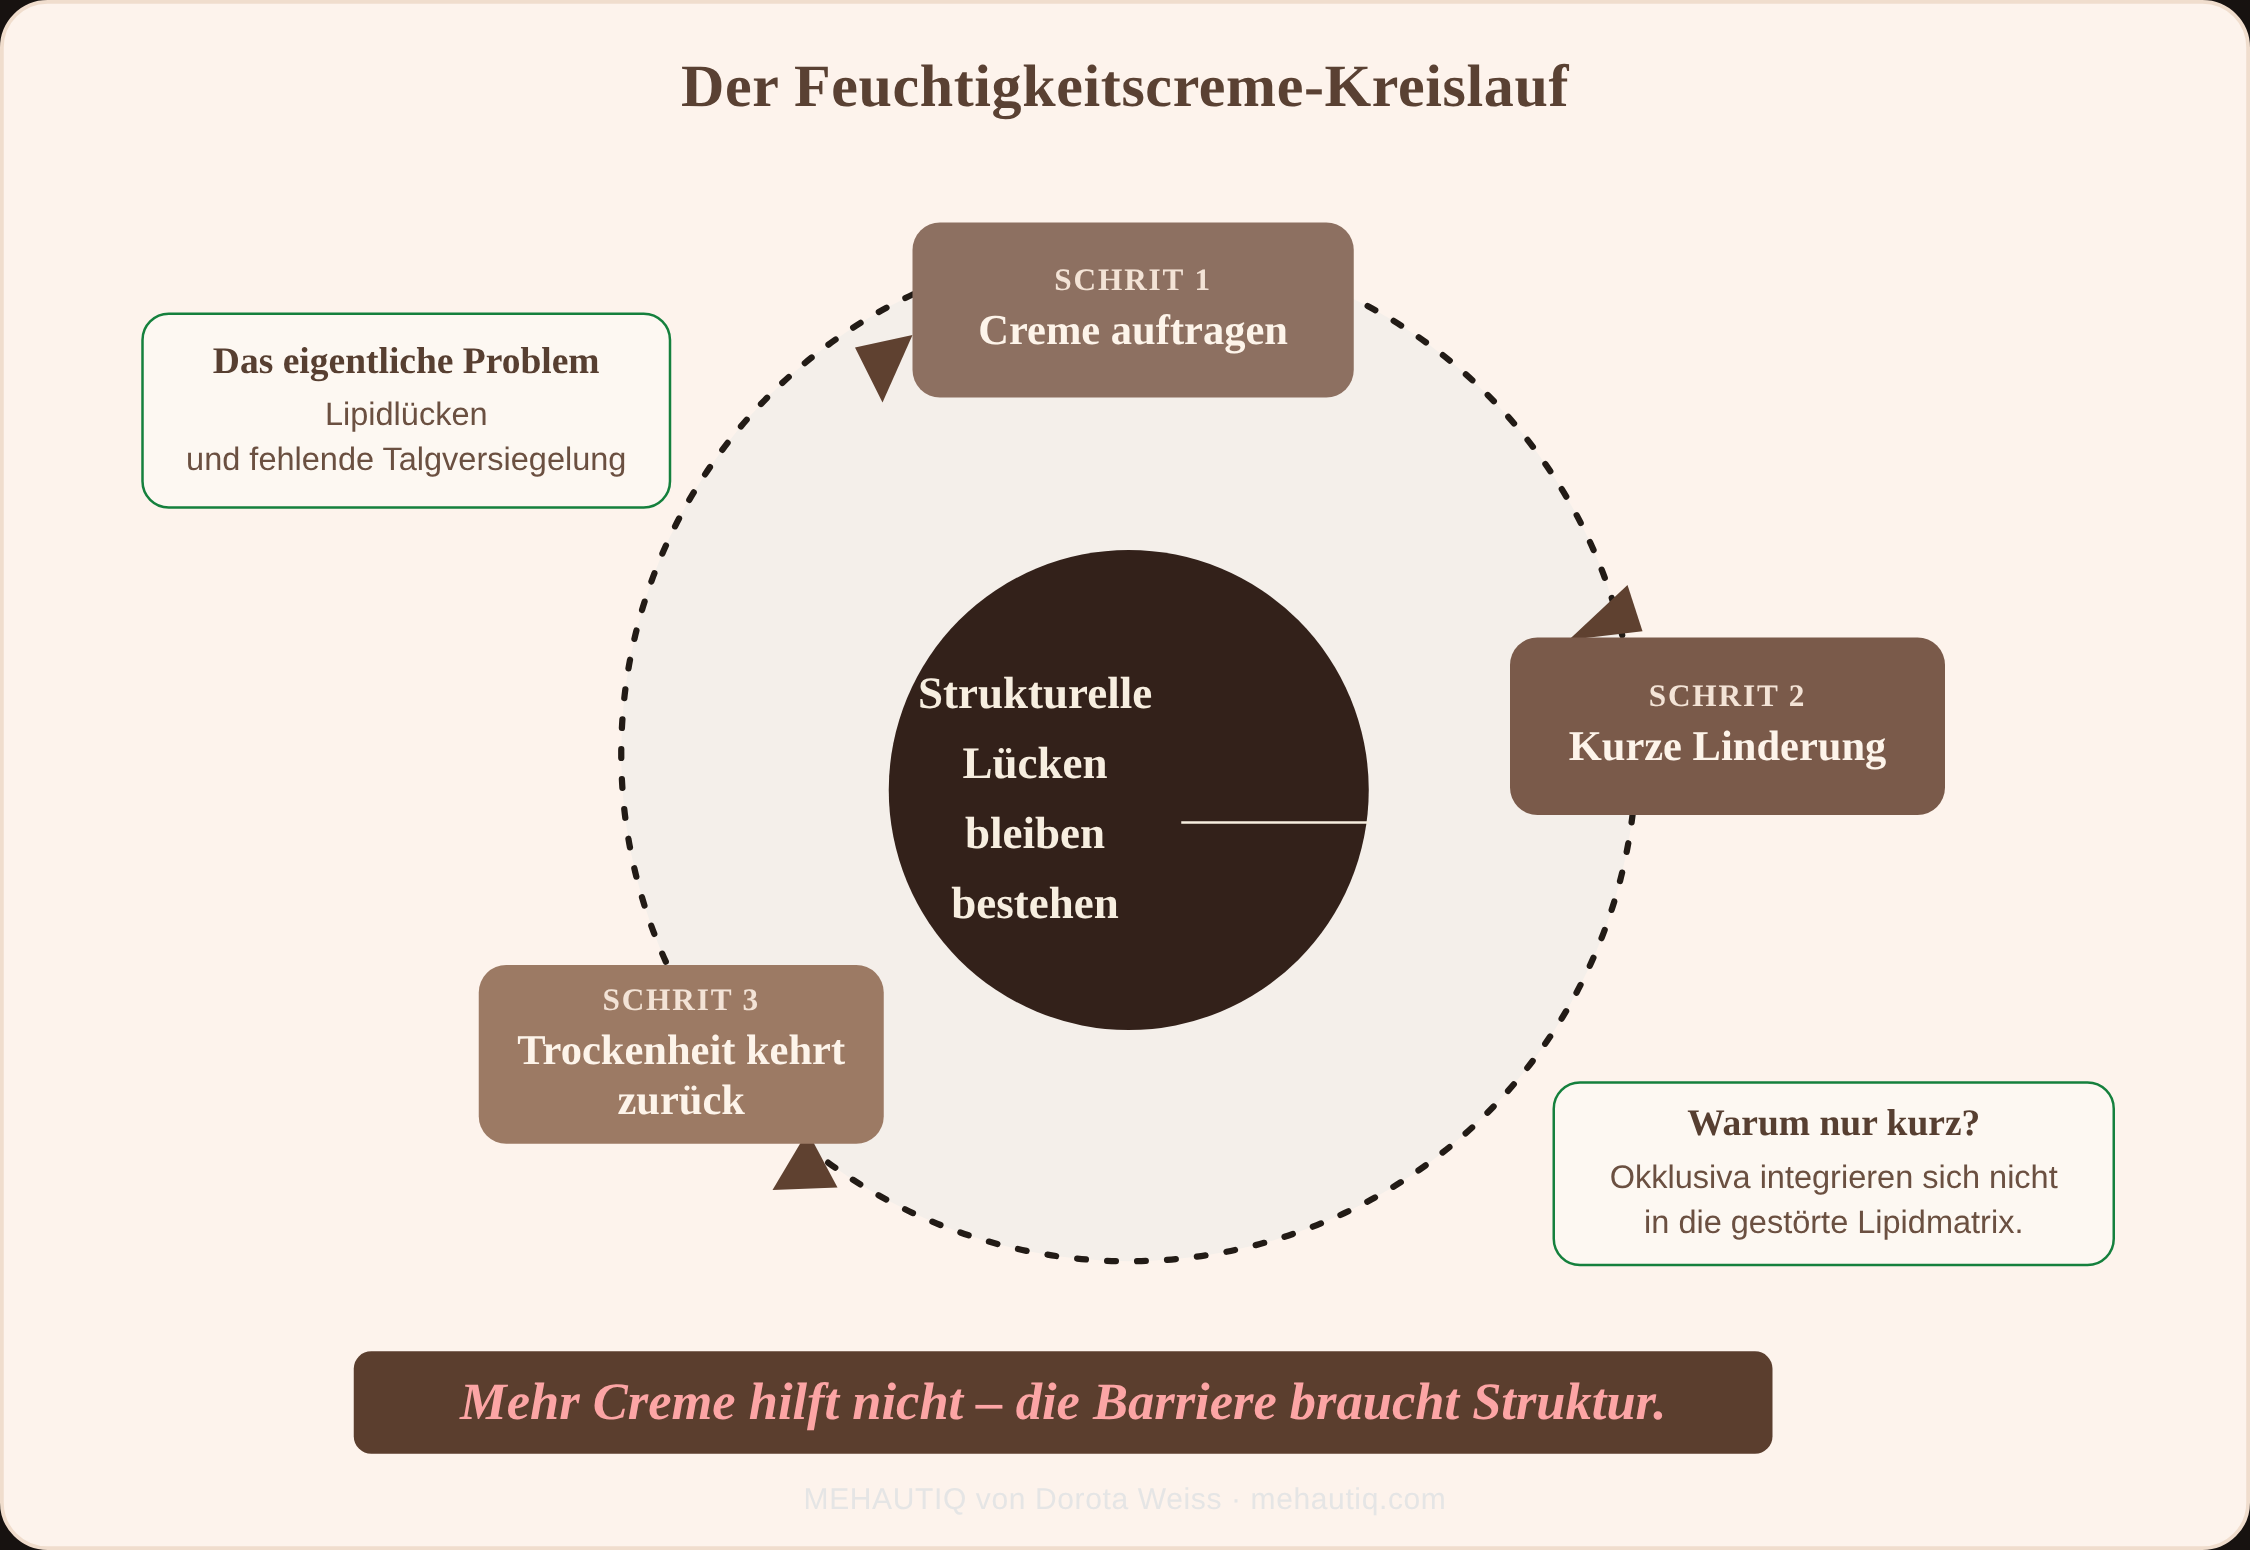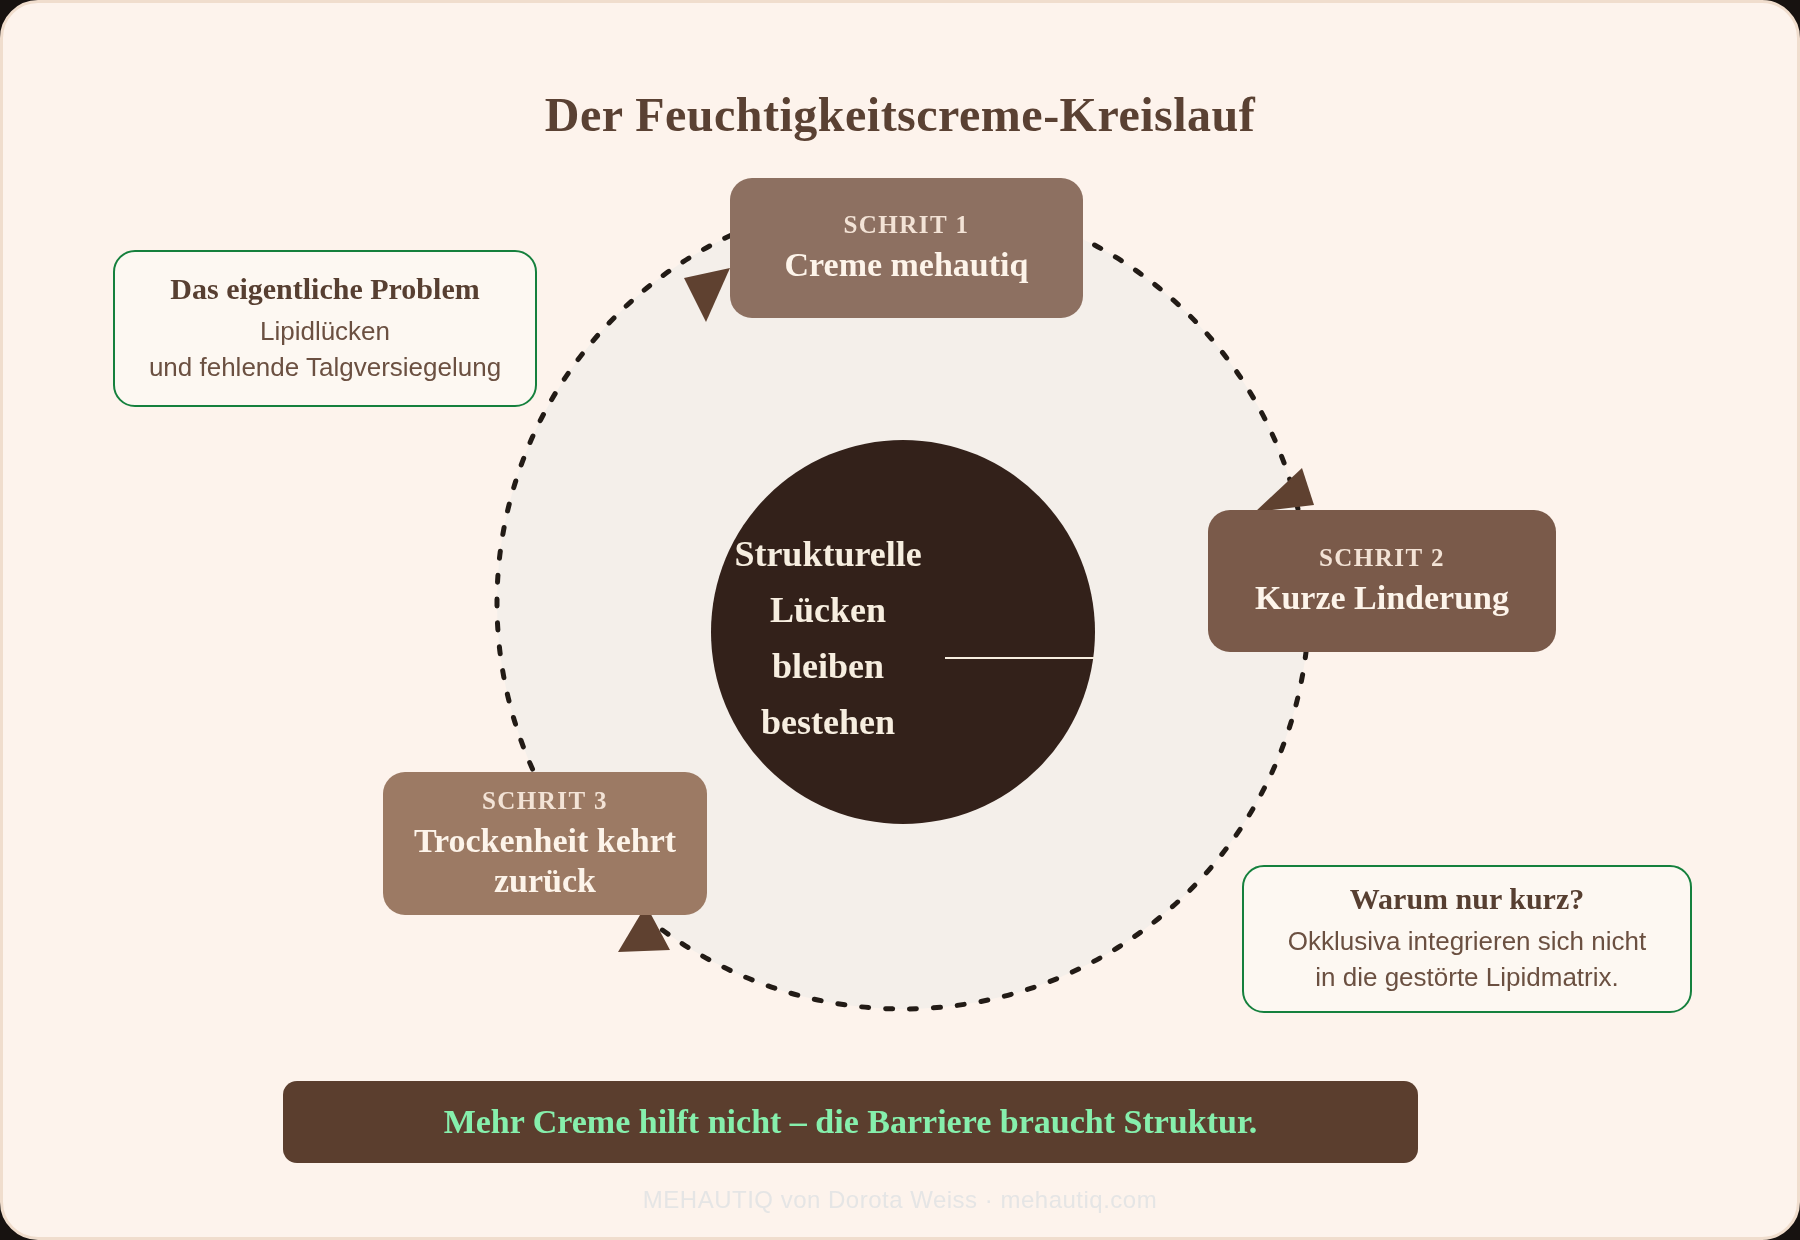--- a/index.html
+++ b/index.html
@@ -7,21 +7,21 @@
     position:relative;width:1800px;height:1240px;overflow:hidden;
     font-family:"Liberation Serif", serif;
   }
   .card{
     position:absolute;inset:0;background:#fdf3ec;
     border:3px solid #f0ddcd;border-radius:38px;box-sizing:border-box;
   }
   .ring-svg{position:absolute;left:0;top:0;z-index:1;}
   .page-title{
     position:absolute;left:0;top:42px;width:100%;text-align:center;z-index:2;
-    font-size:48px;font-weight:bold;color:#5a4133;letter-spacing:.5px;margin-top:45px;
+    font-size:48px;font-weight:bold;color:#5a4133;letter-spacing:.5px;
   }
   .callout{
     position:absolute;z-index:2;background:#fdf8f2;border:2px solid #15803d;
     border-radius:22px;box-sizing:border-box;display:flex;flex-direction:column;
     align-items:center;justify-content:center;text-align:center;padding:10px 16px;
   }
   .callout-left{left:113px;top:250px;width:424px;height:157px;}
   .callout-right{left:1242px;top:865px;width:450px;height:148px;}
   .callout-heading{font-size:30px;font-weight:bold;color:#573f31;margin-bottom:8px;}
   .callout-body{
@@ -42,21 +42,21 @@
     border-radius:50%;background:#33211a;display:flex;flex-direction:row;
     align-items:center;justify-content:center;text-align:center;padding-top:14px;box-sizing:border-box;
   }
   .hub-text{font-size:36px;font-weight:bold;color:#f7eee0;line-height:1.55;}
   .hub-divider{width:200px;height:2px;background:#f7eee0;margin-top:38px;}
   .banner{
     position:absolute;z-index:2;left:283px;top:1081px;width:1135px;height:82px;
     background:#5b3e2e;border-radius:14px;display:flex;align-items:center;
     justify-content:center;text-align:center;
   }
-  .banner-text{font-size:34px;font-weight:bold;color:#86efac;}
+  .banner-text{font-size:42px;font-weight:bold;color:#fca5a5;font-style:italic;}
   .footer{
     position:absolute;z-index:2;left:0;top:1186px;width:100%;text-align:center;
     font-family:"Liberation Sans", sans-serif;font-size:24px;color:#e5e5e5;letter-spacing:.5px;
   }
 </style>
 </head>
 <body>
 
 <div class="stage">
   <div class="card"></div>
@@ -73,21 +73,21 @@
   <div class="callout callout-left">
     <div class="callout-heading">Das eigentliche Problem</div>
     <div class="callout-body">
       <div>Lipidlücken</div>
       <div>und fehlende Talgversiegelung</div>
     </div>
   </div>
 
   <div class="step step1">
     <div class="step-label">SCHRIT 1</div>
-    <div class="step-text">Creme mehautiq</div>
+    <div class="step-text">Creme auftragen</div>
   </div>
 
   <div class="step step2">
     <div class="step-label">SCHRIT 2</div>
     <div class="step-text">Kurze Linderung</div>
   </div>
 
   <div class="step step3">
     <div class="step-label">SCHRIT 3</div>
     <div class="step-text">Trockenheit kehrt zurück</div>

